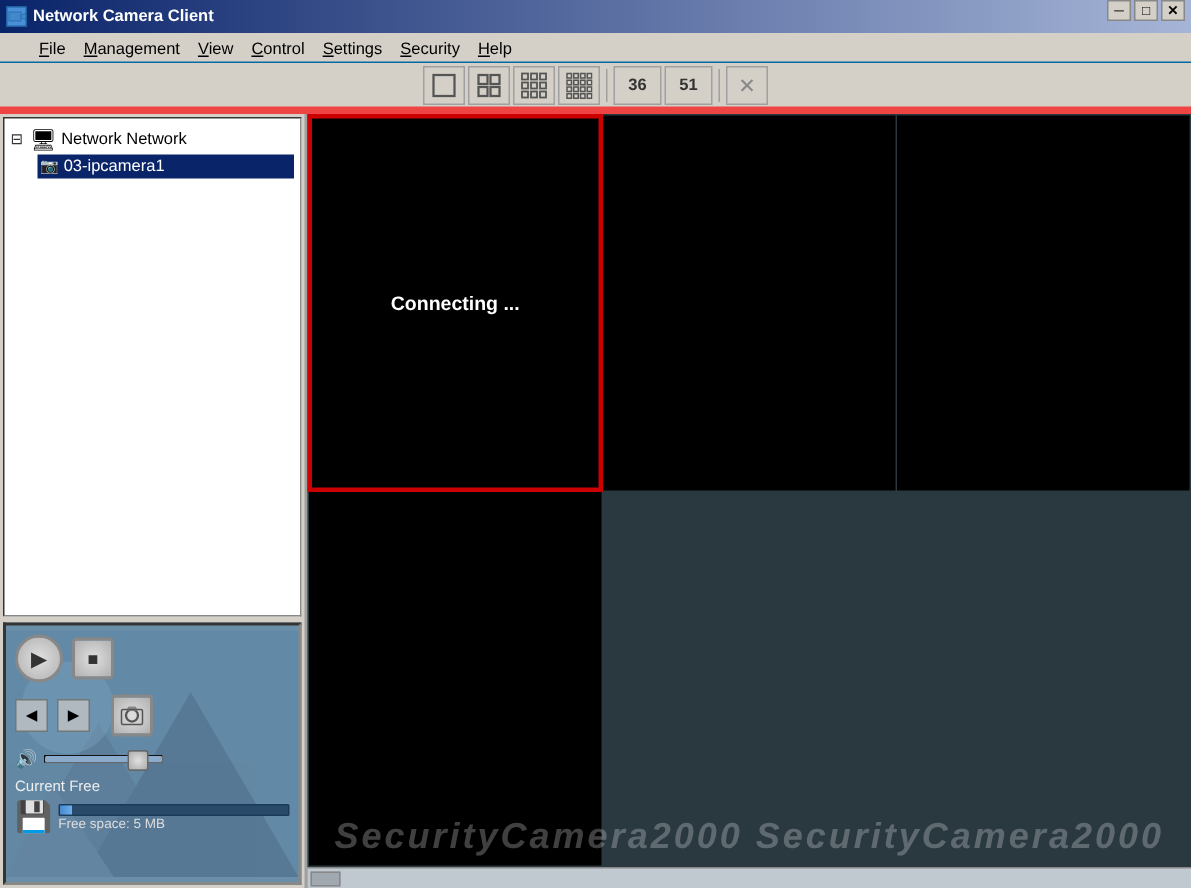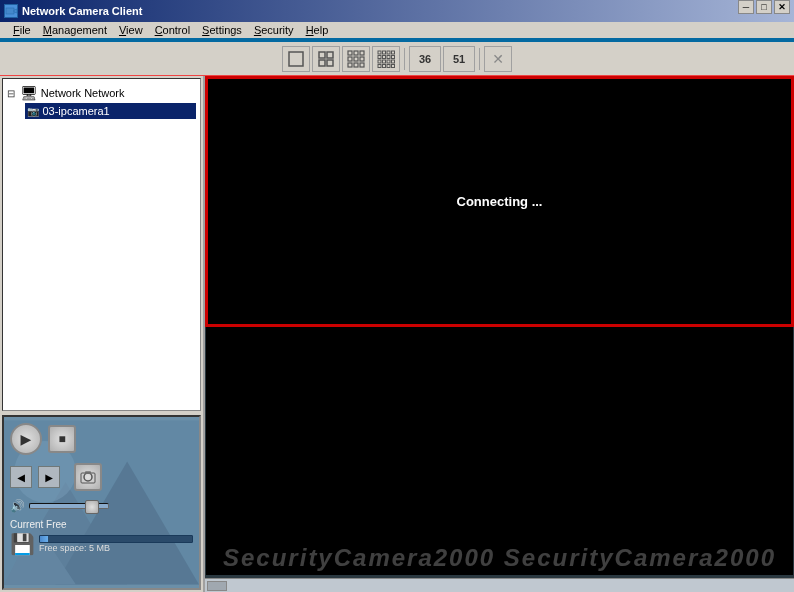--- a/index.html
+++ b/index.html
@@ -57,42 +57,42 @@
       font-weight: bold;
     }
     .title-btn.close { background: #d4d0c8; }
 
     
     .menu-bar {
       background: #d4d0c8;
       height: 20px;
       display: flex;
       align-items: flex-end;
-      padding: 0 7px;
-      border-bottom: 4px solid #0369a1;
+      padding: 0 20px;
+      border-bottom: 1px solid #0369a1;
     }
     .menu-item {
       padding: 2px 6px;
       font-size: 11px;
       cursor: pointer;
       color: #000;
     }
     .menu-item span {
       text-decoration: underline;
     }
 
     
     .toolbar {
       background: #d4d0c8;
       height: 34px;
       display: flex;
       align-items: center;
       justify-content: center;
       gap: 2px;
-      border-bottom: 1px solid #ef4444;
+      border-bottom: 5px solid #ef4444;
       padding: 0 4px;
     }
     .toolbar-btn {
       width: 28px;
       height: 26px;
       background: #d4d0c8;
       border: 1px solid #a0a0a0;
       display: flex;
       align-items: center;
       justify-content: center;
@@ -302,21 +302,21 @@
     .camera-area {
       flex: 1;
       background: #4a6878;
       display: flex;
       flex-direction: column;
       position: relative;
     }
     .camera-grid {
       flex: 1;
       display: grid;
-      grid-template-columns: 1fr;
+      grid-template-columns: 1fr 1fr 1fr;
       grid-template-rows: 1fr 1fr;
       gap: 1px;
       background: #2a3840;
       padding: 1px;
     }
     .camera-cell {
       background: #000;
       position: relative;
       overflow: hidden;
     }

